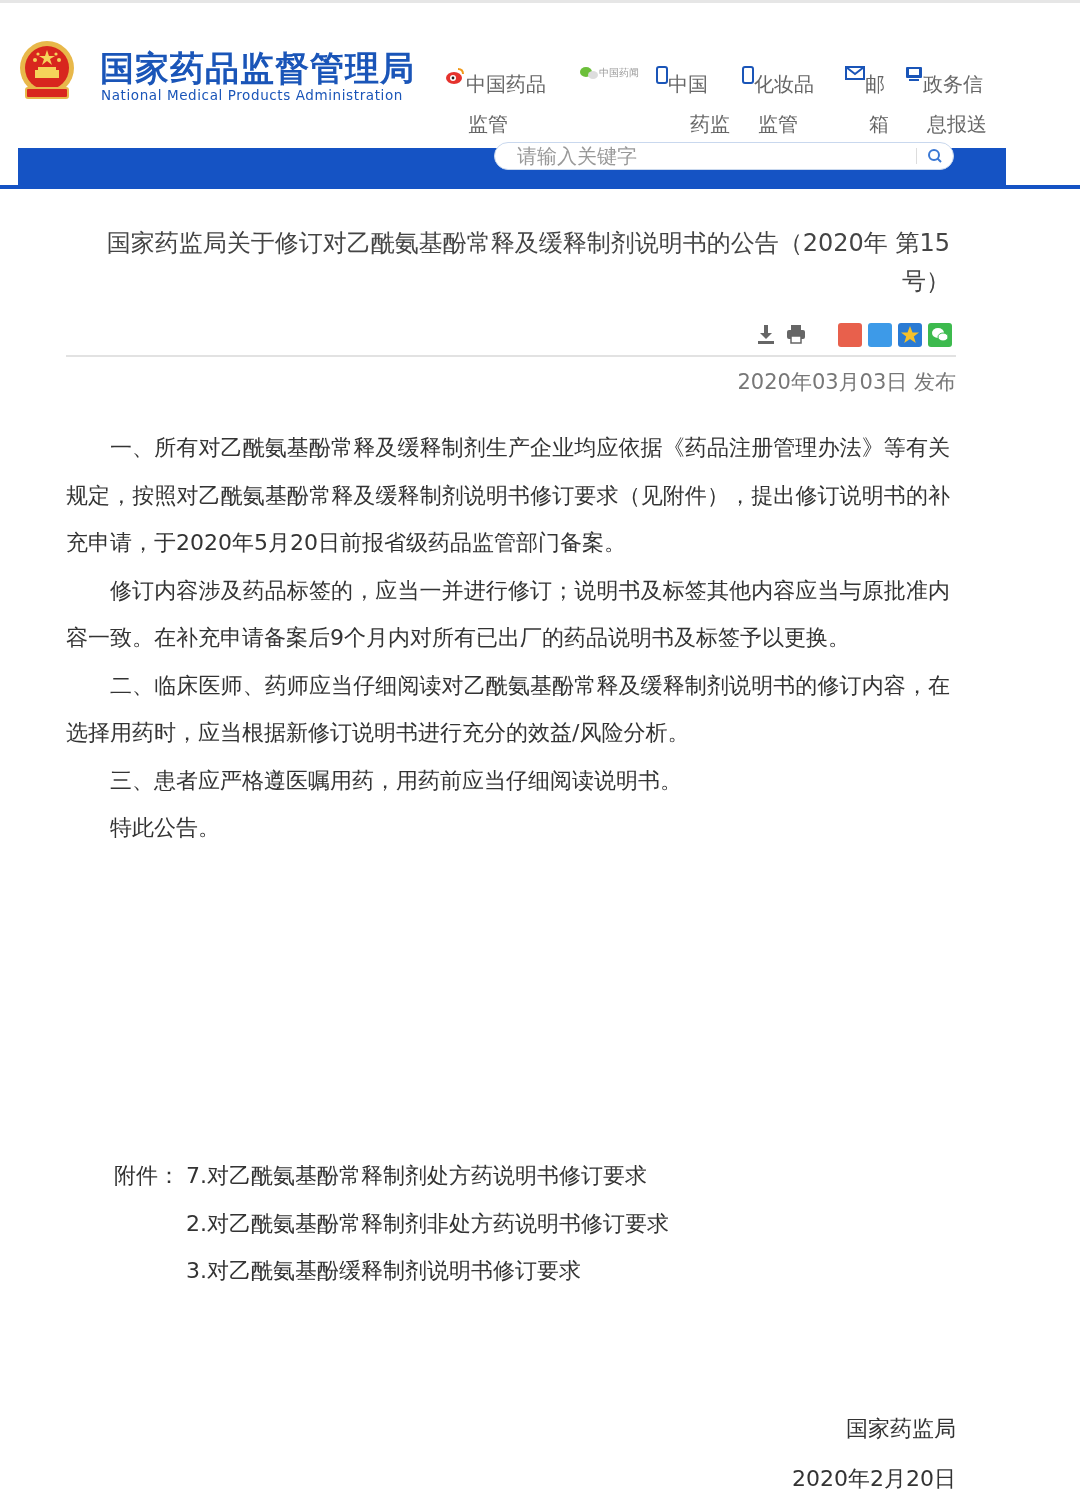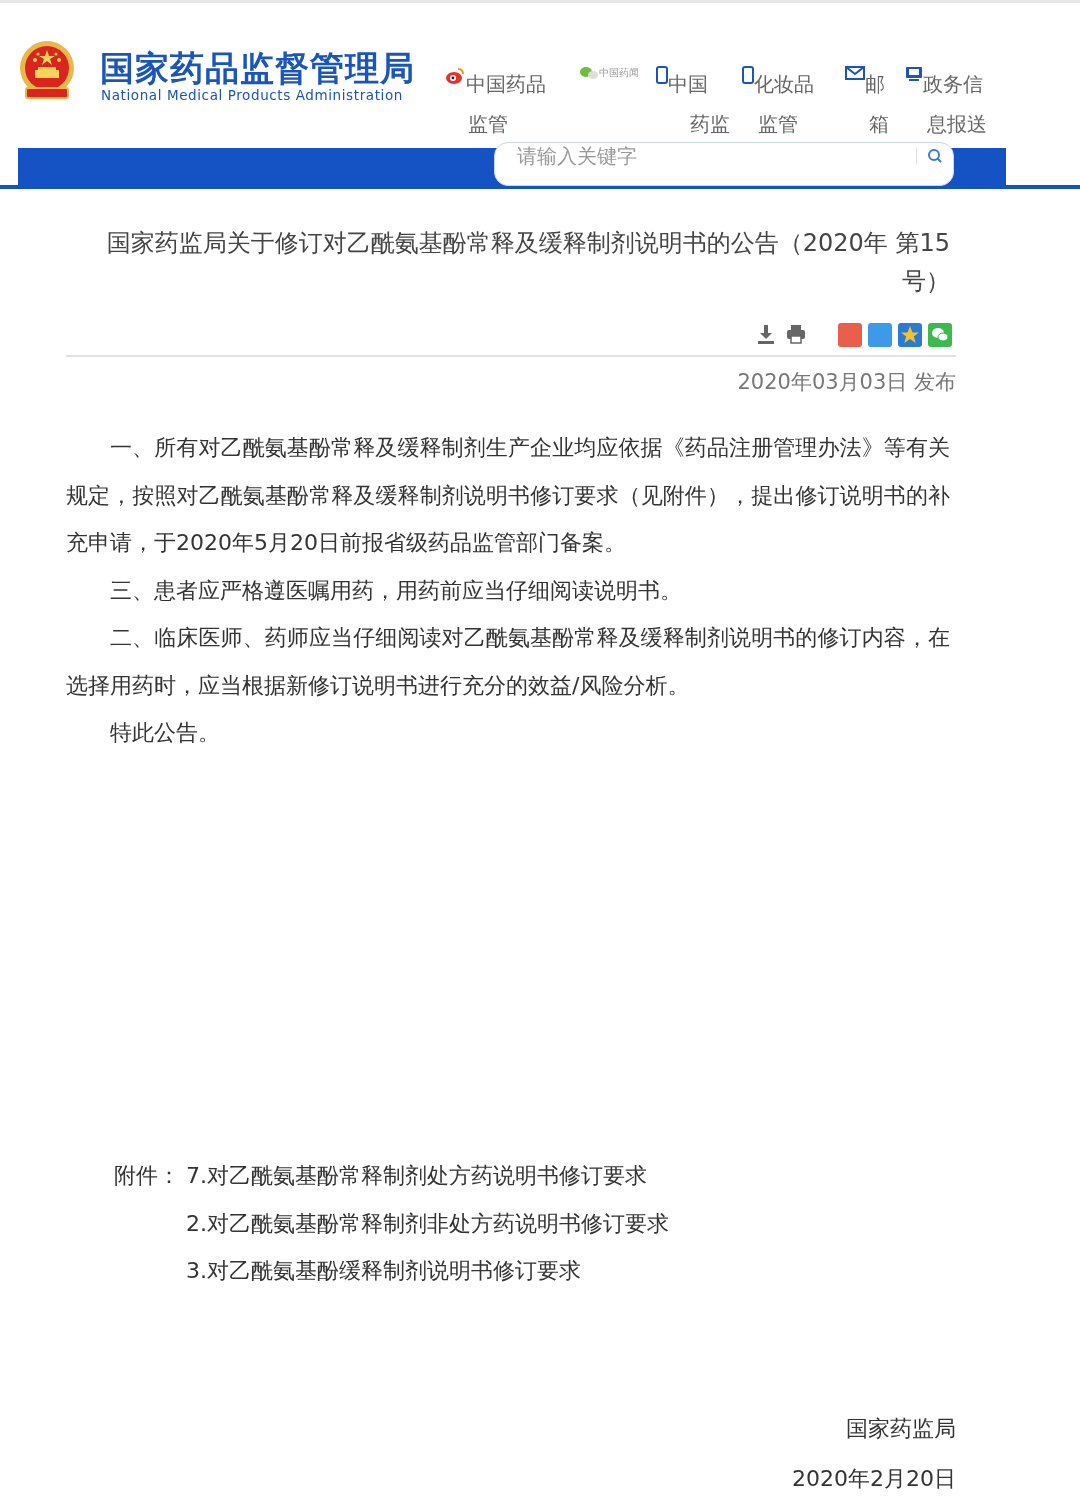--- a/index.html
+++ b/index.html
@@ -9,21 +9,21 @@
   }
   .topline { position: absolute; left: 0; top: 0; width: 1080px; height: 3px; background: #e6e6e6; }
   
   .emblem { position: absolute; left: 18px; top: 40px; width: 58px; height: 64px; }
   .logo-cn { position: absolute; left: 100px; top: 46px; font-size: 34px; font-weight: bold; color: #1a55b8; letter-spacing: 1px; white-space: nowrap; }
   .logo-en { position: absolute; left: 101px; top: 87px; font-size: 13.5px; color: #1a55b8; letter-spacing: 0.6px; white-space: nowrap; }
   .nav-item { position: absolute; top: 64px; font-size: 20px; color: #666; line-height: 40px; text-align: left; }
   .nav-item .ic { display: inline-block; vertical-align: top; margin-top: 2px; }
   .bluebar { position: absolute; left: 18px; top: 148px; width: 988px; height: 38px; background: #1553c4; }
   .bluebar-line { position: absolute; left: 0; top: 185px; width: 1080px; height: 4px; background: #1553c4; }
-  .search { position: absolute; left: 494px; top: 142px; width: 460px; height: 44px; border-radius: 14px; background: #fff; border: 1px solid #c9d8ee; box-sizing: border-box; }
+  .search { position: absolute; left: 494px; top: 142px; width: 460px; height: 28px; border-radius: 14px; background: #fff; border: 1px solid #c9d8ee; box-sizing: border-box; }
   .search input { border: none; outline: none; background: transparent; position: absolute; left: 22px; top: 0; width: 390px; height: 26px; font-size: 20px; color: #999; font-family: "DejaVu Sans", sans-serif; padding: 0; }
   .search input::placeholder { color: #999; }
   .search .sep { position: absolute; right: 36px; top: 5px; width: 1px; height: 16px; background: #ddd; }
   .search .btn { position: absolute; right: 8px; top: 3px; width: 20px; height: 20px; cursor: pointer; }
   
   .title { position: absolute; left: 70px; top: 224px; width: 880px; text-align: right; font-size: 24px; line-height: 38px; color: #444; }
   .tool { position: absolute; width: 24px; height: 24px; cursor: pointer; }
   .share { position: absolute; width: 24px; height: 24px; border-radius: 3px; cursor: pointer; }
   .divider { position: absolute; left: 66px; top: 355px; width: 890px; height: 2px; background: #e2e2e2; }
   .pubdate { position: absolute; right: 124px; top: 368px; font-size: 21px; color: #777; }
@@ -143,22 +143,23 @@
         <ellipse cx="15" cy="14" rx="5" ry="4" fill="#fff" stroke="#3dba4e" stroke-width="1"></ellipse>
       </svg>
   </div>
 </div>
 
 <div class="divider"></div>
 <div class="pubdate">2020年03月03日 发布</div>
 
 <div class="content">
   <p>一、所有对乙酰氨基酚常释及缓释制剂生产企业均应依据《药品注册管理办法》等有关规定，按照对乙酰氨基酚常释及缓释制剂说明书修订要求（见附件），提出修订说明书的补充申请，于2020年5月20日前报省级药品监管部门备案。</p>
+  <p>修订内容涉及药品标签的，应当一并进行修订；说明书及标签其他内容应当与原批准内容一致。在补充申请备案后9个月内对所有已出厂的药品说明书及标签予以更换。</p>
+  <p>二、临床医师、药师应当仔细阅读对乙酰氨基酚常释及缓释制剂说明书的修订内容，在选择用药时，应当根据新修订说明书进行充分的效益/风险分析。</p>
   <p>三、患者应严格遵医嘱用药，用药前应当仔细阅读说明书。</p>
-  <p>二、临床医师、药师应当仔细阅读对乙酰氨基酚常释及缓释制剂说明书的修订内容，在选择用药时，应当根据新修订说明书进行充分的效益/风险分析。</p>
   <p>特此公告。</p>
 </div>
 
 <div class="attach">
   <div class="row"><span class="lbl">附件：</span><span>7.对乙酰氨基酚常释制剂处方药说明书修订要求</span></div>
   <div class="row"><span class="lbl"></span><span>2.对乙酰氨基酚常释制剂非处方药说明书修订要求</span></div>
   <div class="row"><span class="lbl"></span><span>3.对乙酰氨基酚缓释制剂说明书修订要求</span></div>
 </div>
 
 <div class="sign">

